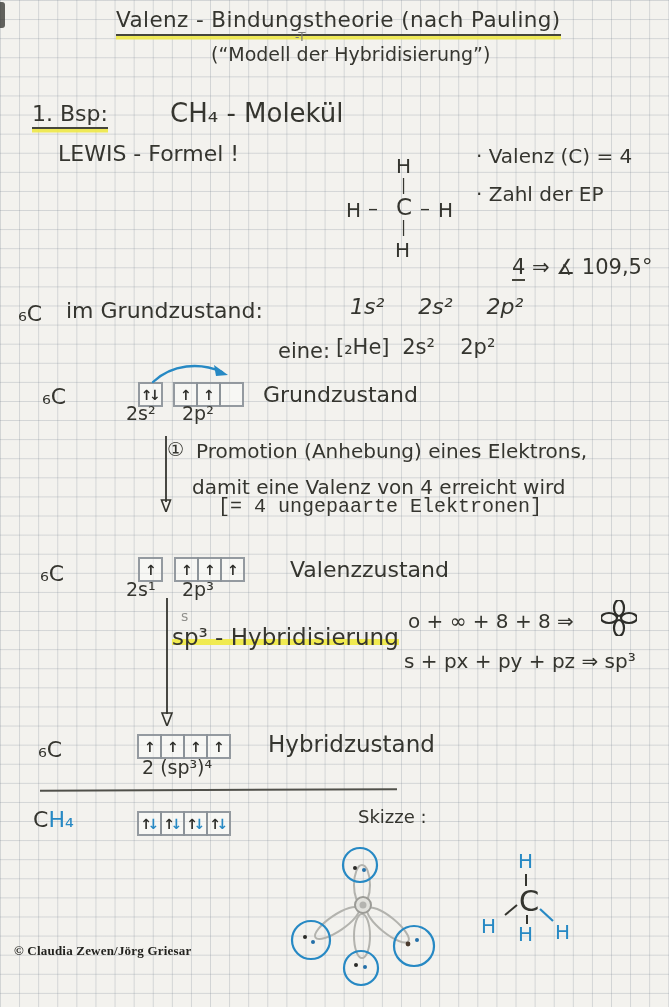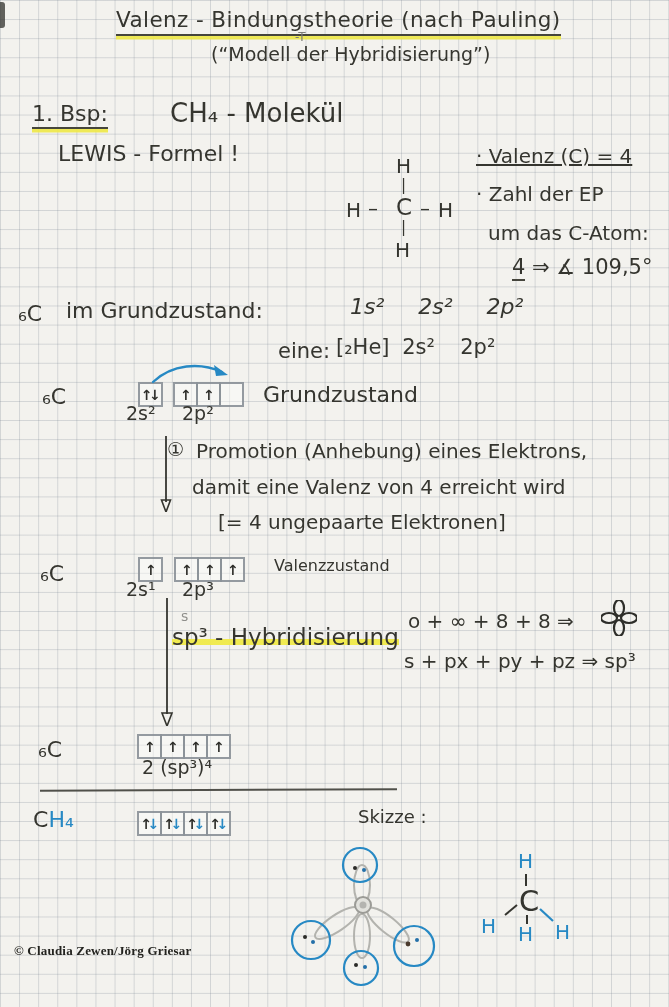--- a/index.html
+++ b/index.html
@@ -43,21 +43,21 @@
   .lw-v1{left:61px; top:24px; font-size:15px;}
   .lw-hl{left:6px; top:46px; font-size:20px;}
   .lw-d1{left:28px; top:44px; font-size:20px;}
   .lw-c{left:56px; top:42px; font-size:23px;}
   .lw-d2{left:80px; top:44px; font-size:20px;}
   .lw-hr{left:98px; top:46px; font-size:20px;}
   .lw-v2{left:61px; top:66px; font-size:15px;}
   .lw-hbot{left:55px; top:86px; font-size:20px;}
 
   
-  .note1{left:476px; top:146px; font-size:20px;text-decoration:underline;}
+  .note1{left:476px; top:146px; font-size:20px;}
   .note2{left:476px; top:184px; font-size:20px;}
   .note3{left:488px; top:223px; font-size:20px;}
   .note4{left:512px; top:256px; font-size:21px;}
 
   
   .gs-el{left:18px; top:302px; font-size:22px;}
   .gs-text{left:66px; top:299px; font-size:22px;}
   .gs-config{left:350px; top:295px; font-size:22px; word-spacing:10px;font-style:italic;}
   .kurz-label{left:278px; top:340px; font-size:21px;}
   .kurz-config{left:336px; top:336px; font-size:21px; word-spacing:6px;}
@@ -78,28 +78,28 @@
   .r1-p{left:173px; top:382px;}
   .r1-ls{left:126px; top:404px; font-size:19px;}
   .r1-lp{left:182px; top:404px; font-size:19px;}
   .r1-state{left:263px; top:383px; font-size:22px;}
   .arc-svg{position:absolute; left:148px; top:360px;}
 
   .prom-arrow{position:absolute; left:160px; top:436px;}
   .prom-step{left:167px; top:440px; font-size:19px;}
   .prom-l1{left:196px; top:441px; font-size:20px;}
   .prom-l2{left:192px; top:477px; font-size:20px;}
-  .prom-l3{left:218px; top:512px; font-size:20px;}
+  .prom-l3{left:218px; top:496px; font-size:20px;font-family:Liberation Mono, monospace;}
 
   .r2-el{left:40px; top:562px; font-size:22px;}
   .r2-s{left:138px; top:557px;}
   .r2-p{left:174px; top:557px;}
   .r2-ls{left:126px; top:580px; font-size:19px;}
   .r2-lp{left:182px; top:580px; font-size:19px;}
-  .r2-state{left:274px; top:558px; font-size:16px;}
+  .r2-state{left:290px; top:558px; font-size:22px;}
 
   .long-arrow{position:absolute; left:160px; top:598px;}
   .sp3-pencil{left:181px; top:609px; font-size:14px;}
   .sp3-label{left:172px; top:625px; font-size:23px;}
   .orbsum{left:408px; top:611px; font-size:20px;}
   .clover{position:absolute; left:601px; top:600px;}
   .orbformula{left:404px; top:651px; font-size:20px;}
 
   .r3-el{left:38px; top:738px; font-size:22px;}
   .r3-boxes{left:137px; top:734px;}
@@ -145,21 +145,20 @@
     <span class="lw-d1">–</span>
     <span class="lw-c">C</span>
     <span class="lw-d2">–</span>
     <span class="lw-hr">H</span>
     <span class="lw-v2">|</span>
     <span class="lw-hbot">H</span>
   </div>
 
   <span class="hw note1">· Valenz (C) = 4</span>
   <span class="hw note2">· Zahl der EP</span>
-  <span class="hw note3">um das C-Atom:</span>
   <span class="hw note4"><span class="u-ink">4</span><span> ⇒ ∡ 109,5°</span></span>
 
   <span class="hw gs-el">₆C</span>
   <span class="hw gs-text">im Grundzustand:</span>
   <span class="hw gs-config">1s²  2s²  2p²</span>
   <span class="hw kurz-label">eine:</span>
   <span class="hw kurz-config">[₂He] 2s²  2p²</span>
 
   <span class="hw r1-el">₆C</span>
   <div class="ogroup r1-s">
@@ -240,20 +239,21 @@
         <span>↑</span>
       </div>
     <div class="obox">
         <span>↑</span>
       </div>
     <div class="obox">
         <span>↑</span>
       </div>
   </div>
   <span class="hw r3-label">2 (sp³)⁴</span>
+  <span class="hw r3-state">Hybridzustand</span>
 
   <div class="divider"></div>
 
   <span class="hw ch4-formula"><span>C</span><span class="blue">H₄</span></span>
   <div class="ogroup ch4-boxes">
     <div class="obox">
         <span class="up">↑</span>
         <span class="dn">↓</span>
       </div>
     <div class="obox">

